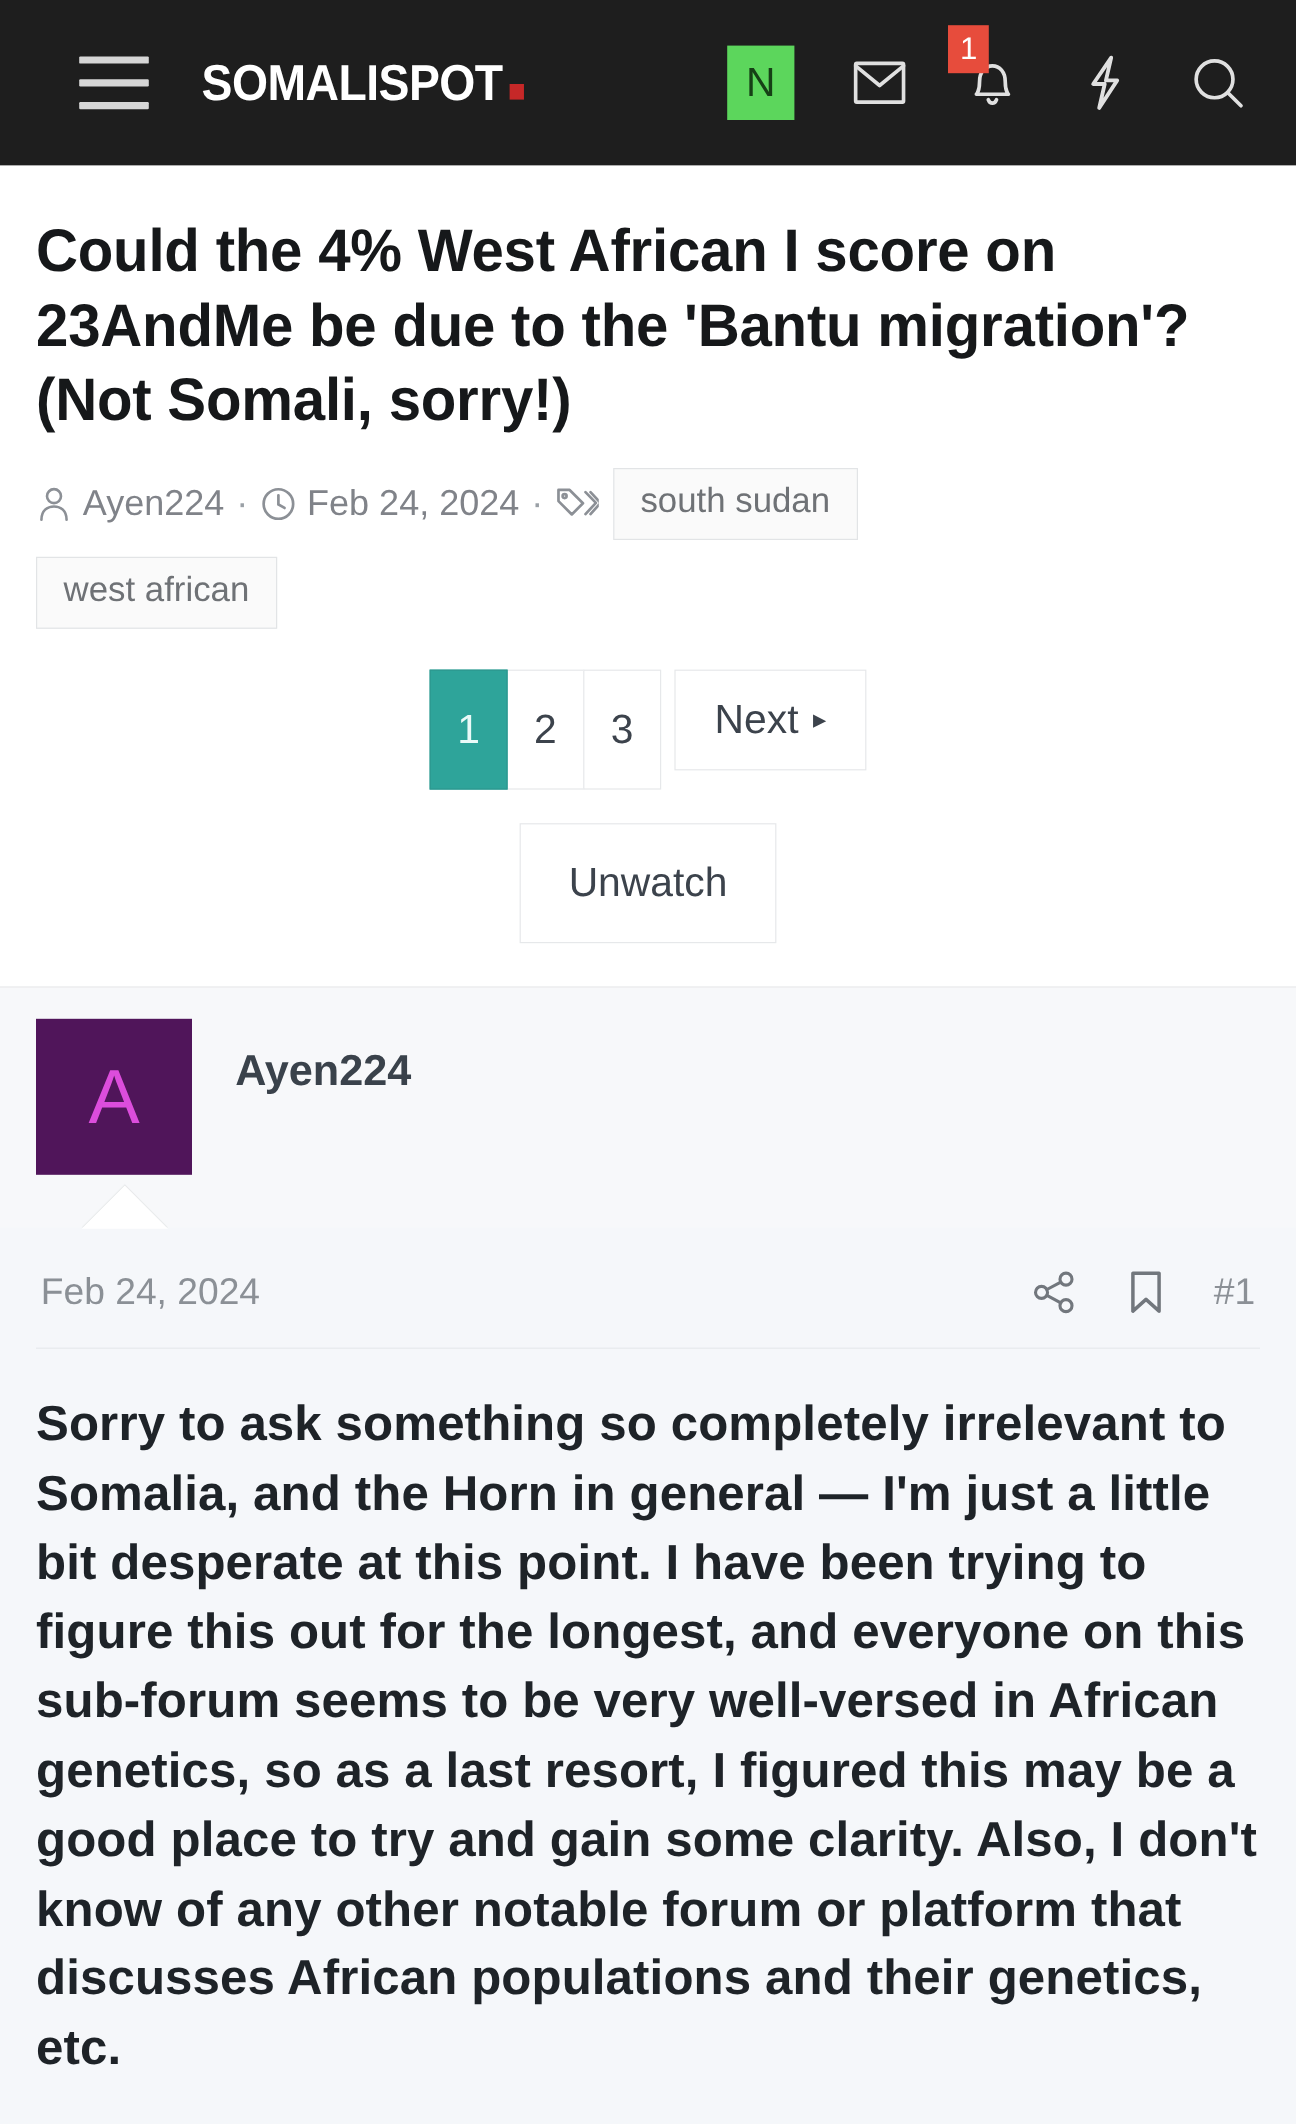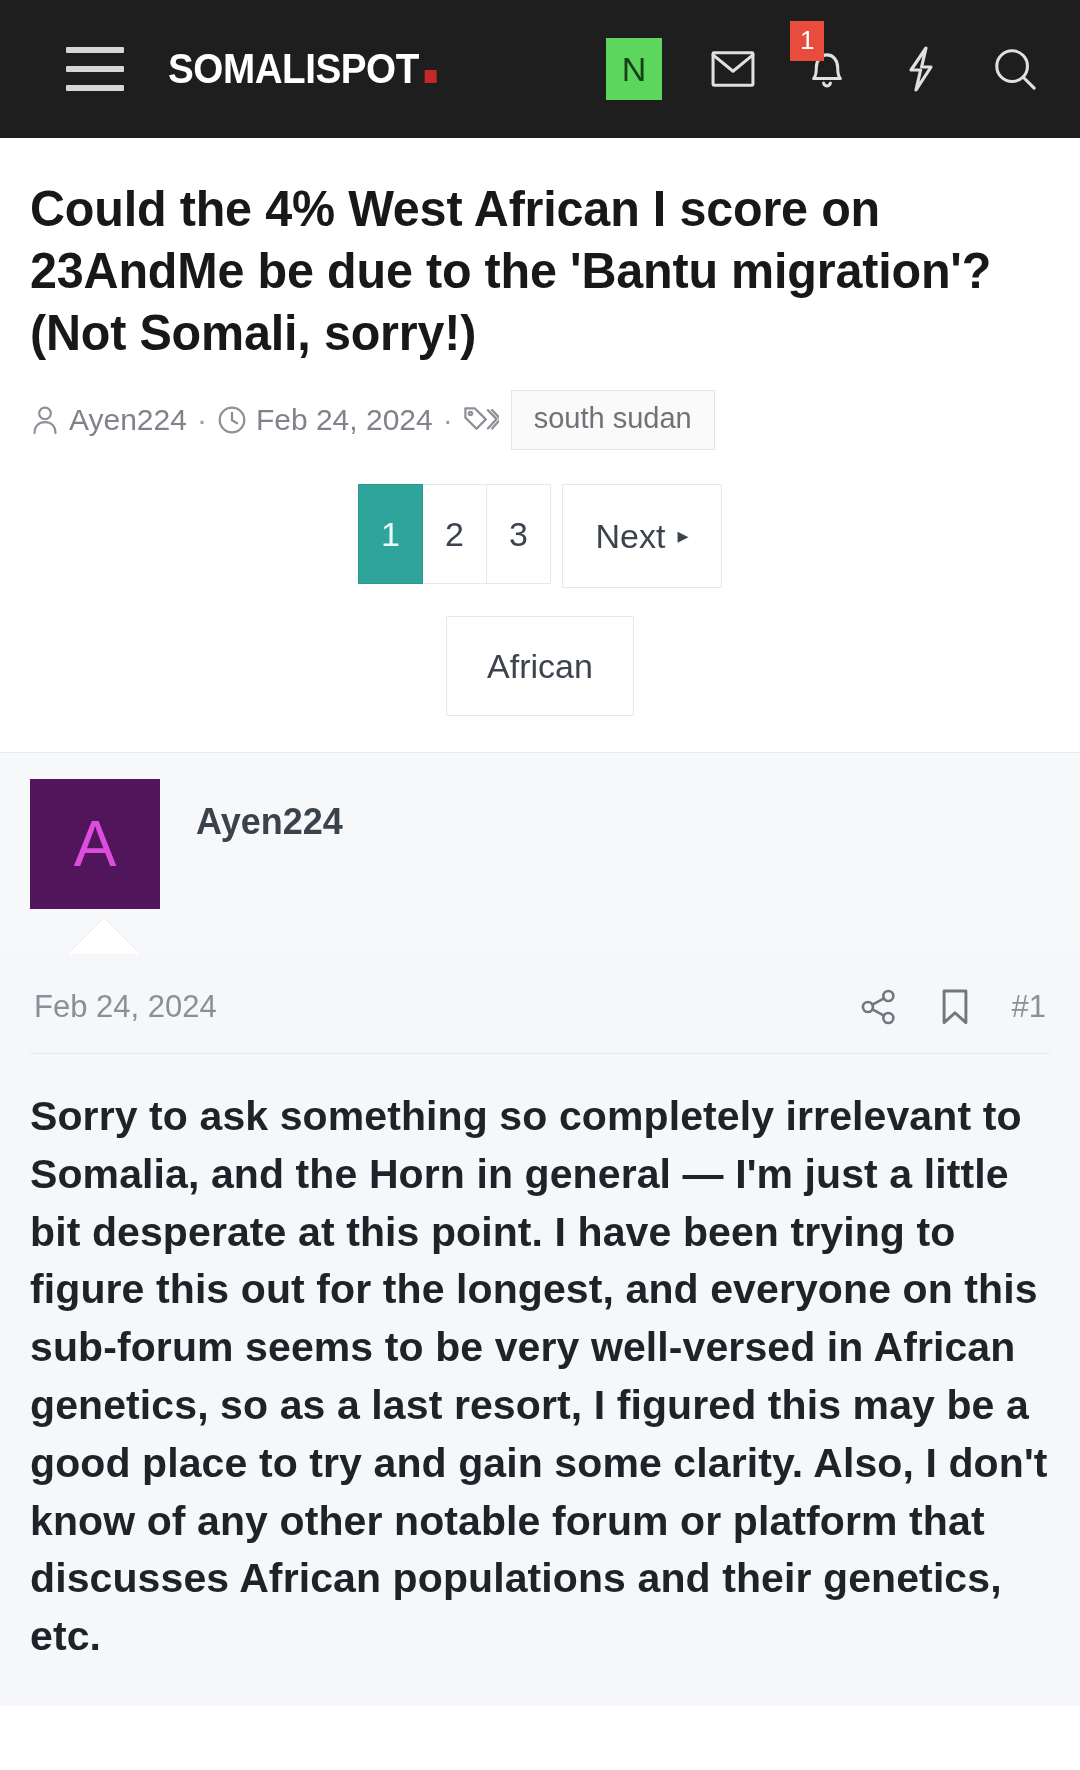--- a/index.html
+++ b/index.html
@@ -148,21 +148,21 @@
   }
   .page-btn.active {
     background: #2ea49a;
     border-color: #2c988f;
     color: #eafaf8;
     z-index: 2;
   }
   .page-next {
     min-width: 160px;
     padding: 0 26px;
-    height: 104px;
+    height: 84px;
     border: 1px solid #e6e8ea;
     background: #ffffff;
     color: #3c434c;
     font-size: 34px;
     display: flex; align-items: center; justify-content: center;
     gap: 12px;
     margin-left: 12px;
     cursor: pointer;
   }
   .next-arrow { font-size: 22px; color: #3c434c; line-height: 1; }
@@ -328,35 +328,38 @@
         <path d="M1.6 8.4 L1.6 2.2 L7.8 2.2 L15.2 9.6 L9 15.8 Z"></path>
         <circle cx="5" cy="5.6" r="1.1"></circle>
         <path d="M16.6 3.4 L22.4 9.4 L16.6 15.6"></path>
         <path d="M19.4 3.4 L25 9.4 L19.4 15.6"></path>
       </svg>
     </span>
 
     <span class="tag-pill">south sudan</span>
   </div>
 
+  <div class="tag-row2">
+    <span class="tag-pill">west african</span>
+  </div>
 
   <div class="pagenav-wrap">
     <div class="pagenav">
       <div class="page-btn active">1</div>
       <div class="page-btn">2</div>
       <div class="page-btn">3</div>
       <div class="page-next">
         <span>Next</span>
         <span class="next-arrow">▸</span>
       </div>
     </div>
   </div>
 
   <div class="watch-wrap">
-    <div class="watch-btn">African</div>
+    <div class="watch-btn">Unwatch</div>
   </div>
 
 </div>
 
 <div class="post-block">
 
   <div class="post-user-row">
     <div class="avatar">A</div>
     <div class="post-username">Ayen224</div>
     <div class="bubble-arrow"></div>

